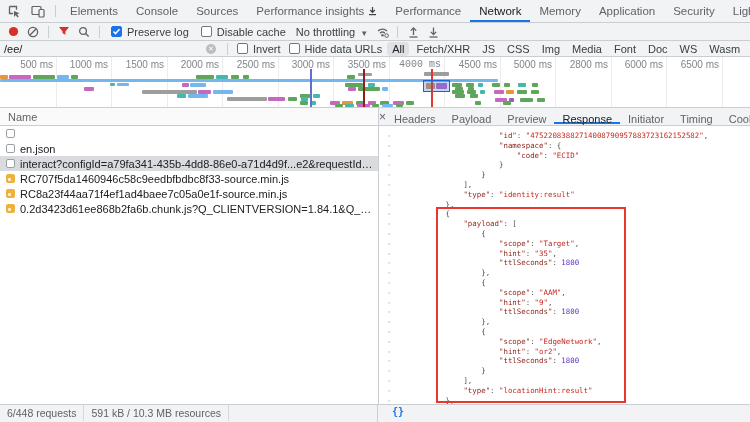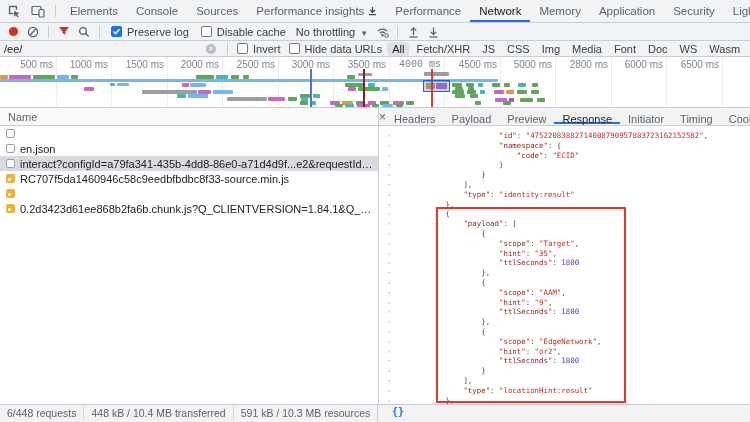--- a/index.html
+++ b/index.html
@@ -355,20 +355,21 @@
         <div class="req sel">
           <span class="fico doc"></span>
           <span class="reqname">interact?configId=a79fa341-435b-4dd8-86e0-a71d4d9f...e2&amp;requestId=6488d696-dc1d-403e-...</span>
         </div>
         <div class="req">
           <span class="fico js"></span>
           <span class="reqname">RC707f5da1460946c58c9eedbfbdbc8f33-source.min.js</span>
         </div>
         <div class="req">
           <span class="fico js"></span>
+          <span class="reqname">RC8a23f44aa71f4ef1ad4baee7c05a0e1f-source.min.js</span>
         </div>
         <div class="req">
           <span class="fico js"></span>
           <span class="reqname">0.2d3423d61ee868b2fa6b.chunk.js?Q_CLIENTVERSION=1.84.1&amp;Q_CLIENTTYPE=web&amp;Q_BRAN...</span>
         </div>
       </div>
   </div>
   <div id="right">
     <div id="dtabs">
       <div id="closex">×</div>
@@ -496,19 +497,18 @@
           </div>
         </div>
       <div id="redbox" style="left: 57px; top: 81px; width: 190px; height: 196px;"></div>
     </div>
   </div>
 </div>
 
 <div id="statusbar">
   <div id="statusleft">
       <span class="seg">6/448 requests</span>
-      <span class="seg">448 kB / 10.4 MB transferred</span>
       <span class="seg">591 kB / 10.3 MB resources</span>
     </div>
   <div id="statusright">
     <span id="fmticon">{}</span>
   </div>
 </div>
 
 </body></html>

